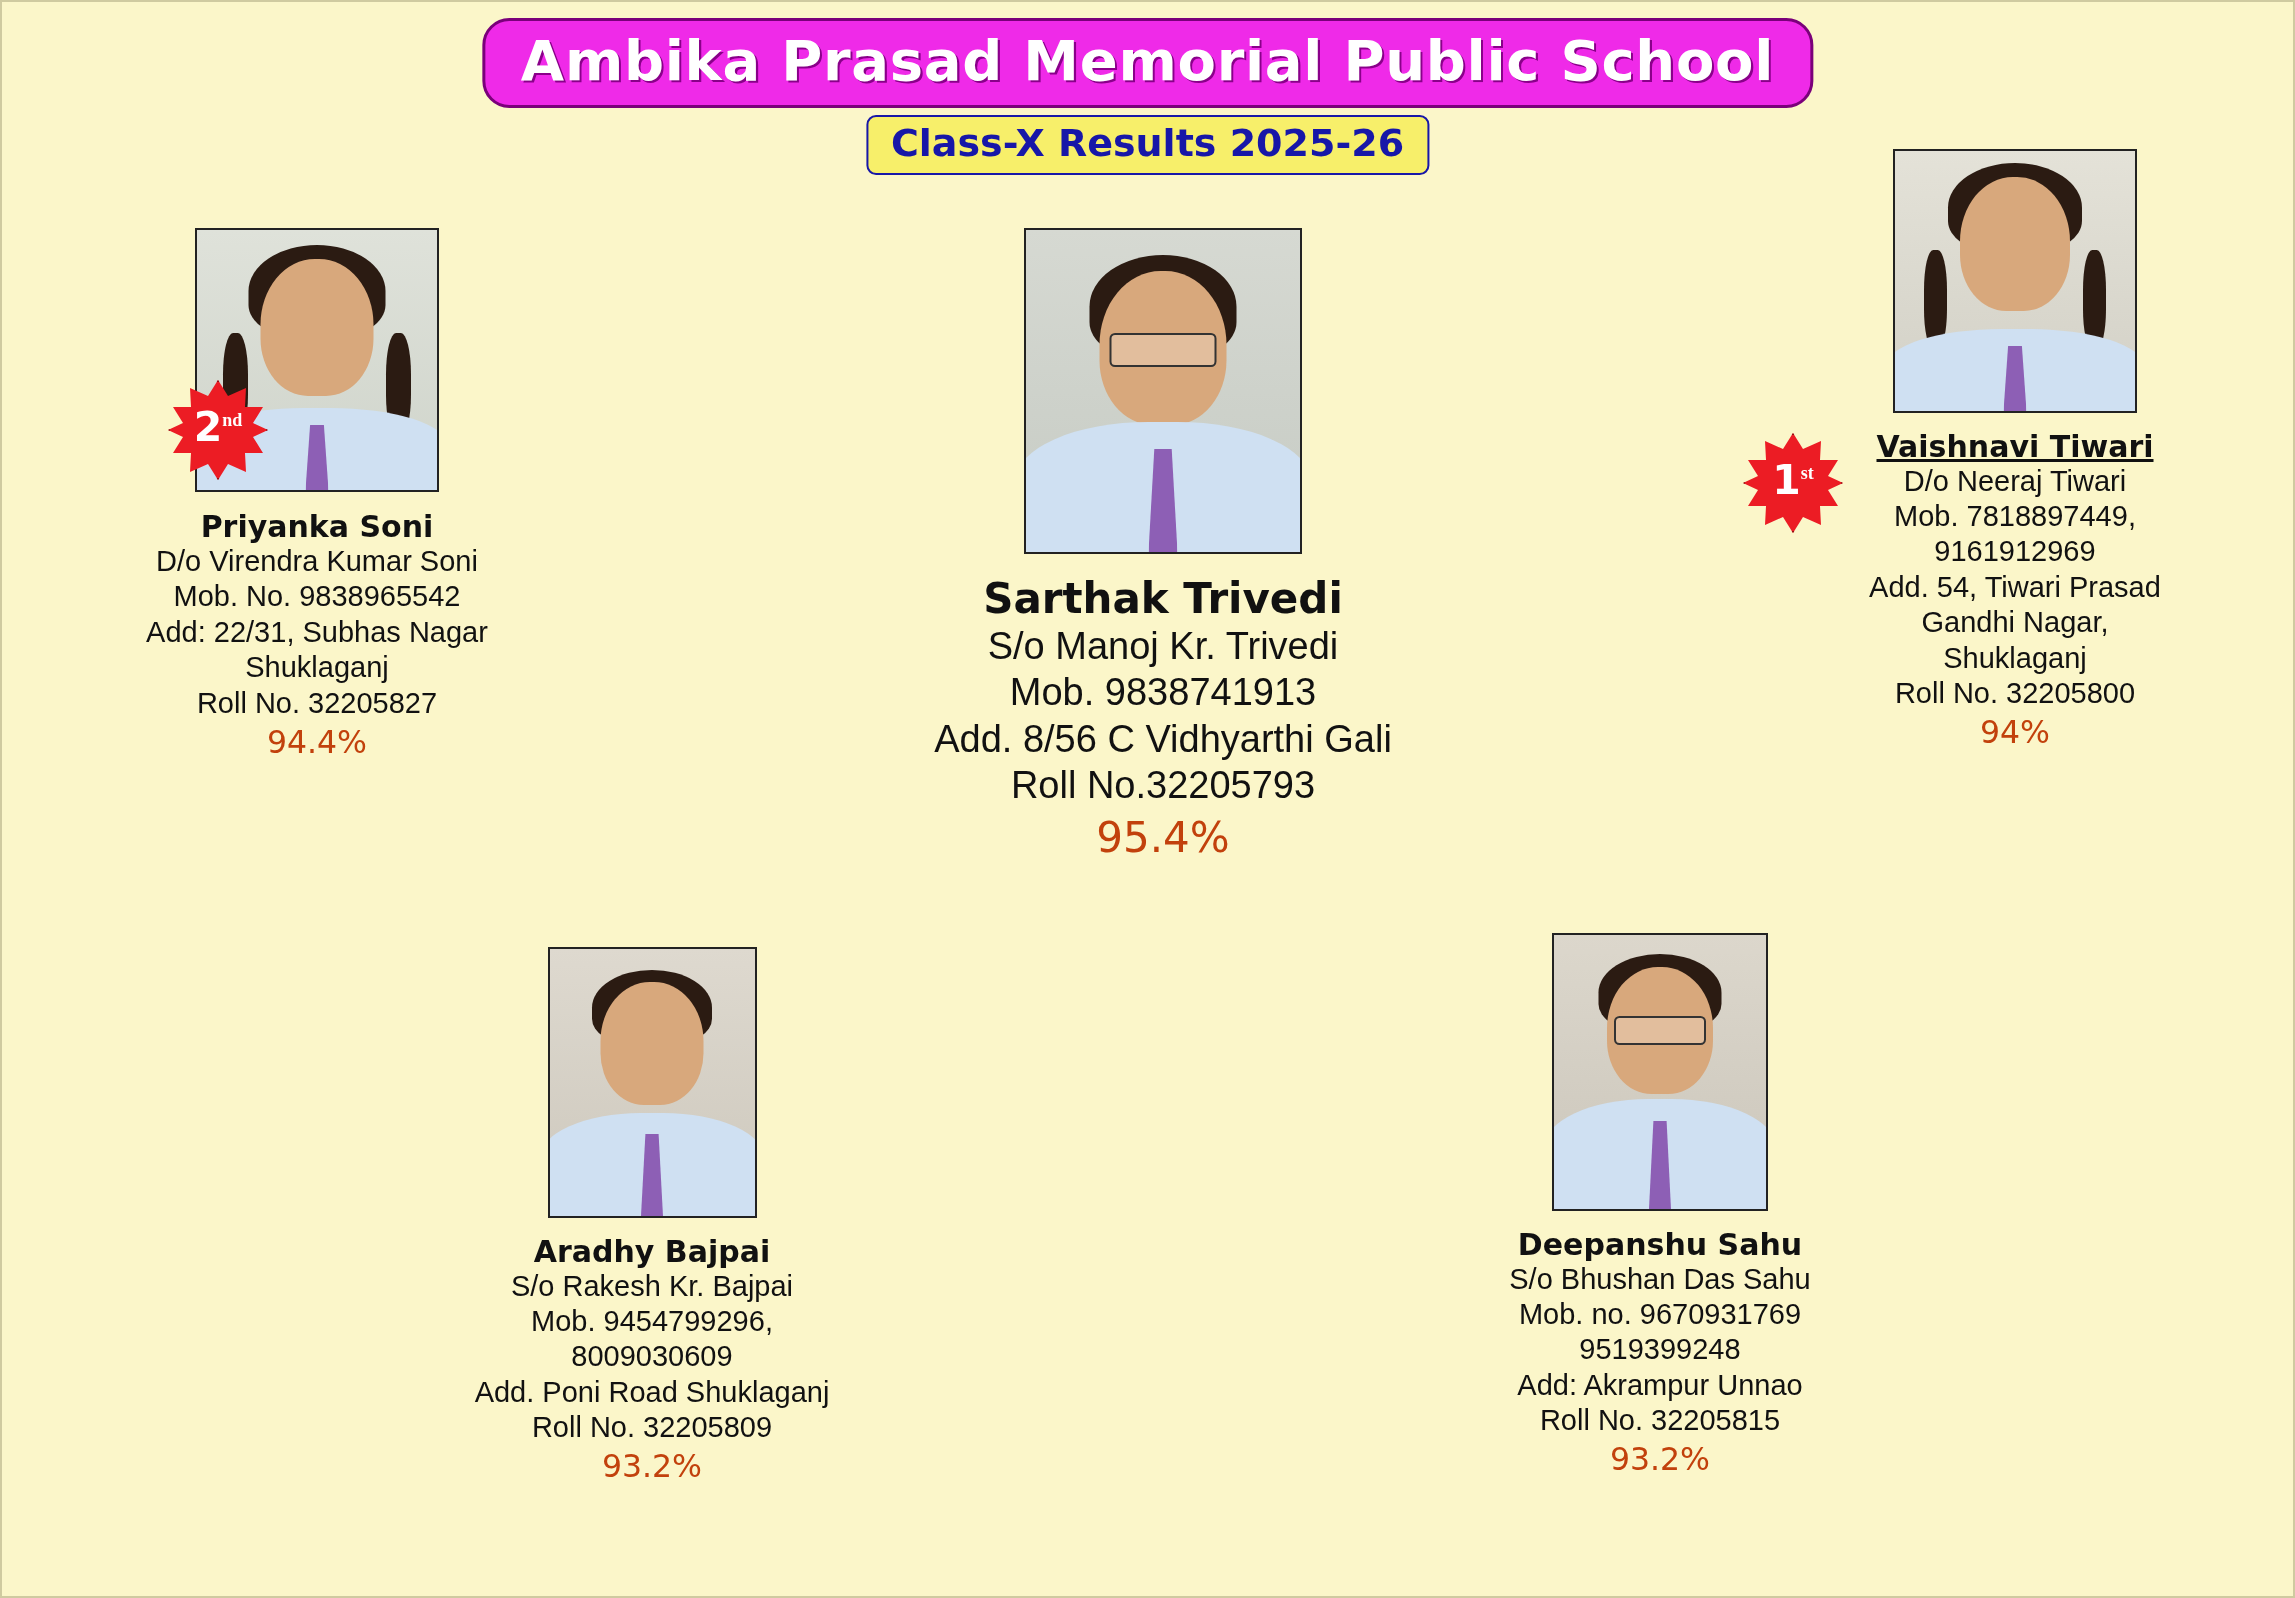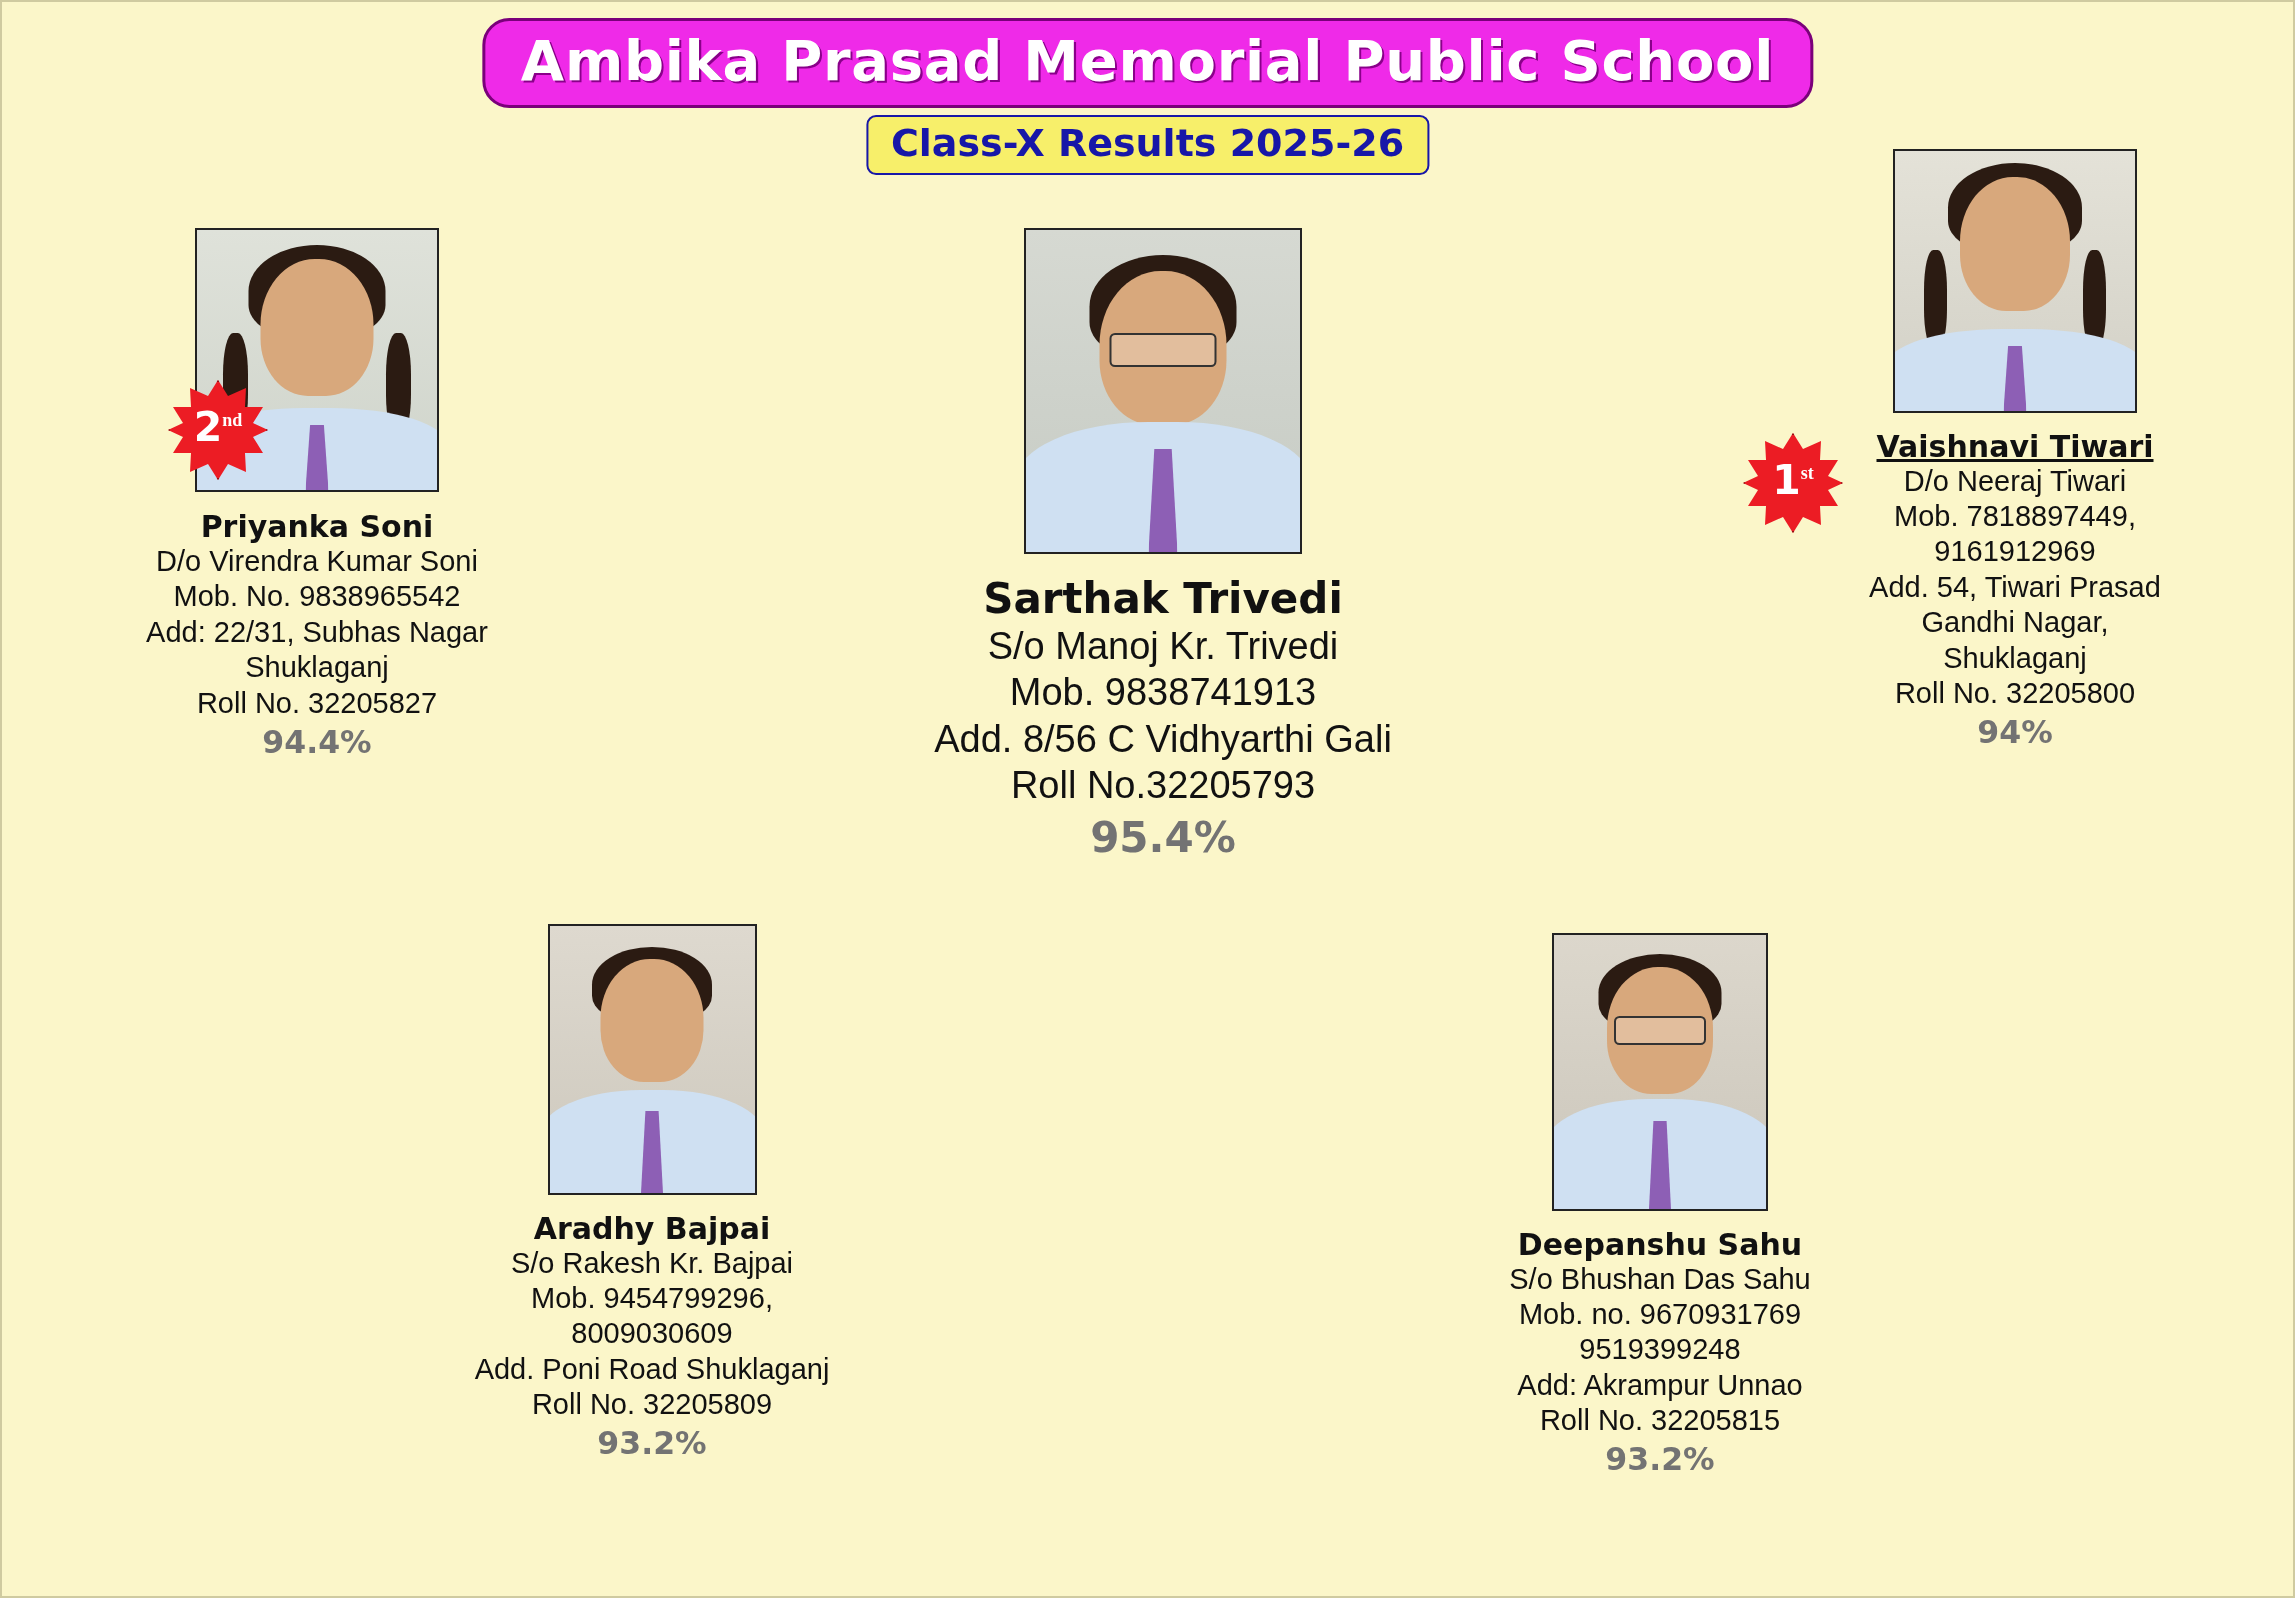--- a/index.html
+++ b/index.html
@@ -156,22 +156,22 @@
   .name {
     font-family: "DejaVu Sans", sans-serif;
     font-weight: bold;
     color: #111;
   }
   .line {
     color: #111;
   }
   .pct {
     font-family: "DejaVu Sans", sans-serif;
-    font-weight: bold;
-    color: #737373;
+    font-weight: normal;
+    color: #c2410c;
   }
 
   
   
   #s-first { left: 815px; top: 226px; width: 692px; }
   #s-first .photo { width: 274px; height: 322px; margin: 0 auto; }
   #s-first .rank { left: 926px; top: 205px; }
   #s-first .name { font-size: 42px; margin-top: 18px; }
   #s-first .line { font-size: 38px; line-height: 1.22; }
   #s-first .pct { font-size: 42px; margin-top: 4.1px; }
@@ -185,21 +185,21 @@
   #s-second .pct { font-size: 31.5px; margin-top: 2.7px; }
 
   
   #s-third { left: 1753px; top: 147px; width: 520px; }
   #s-third .photo { width: 240px; height: 260px; margin: 0 auto; }
   #s-third .name { font-size: 30px; margin-top: 13.7px; text-decoration: underline; }
   #s-third .line { font-size: 29px; line-height: 1.22; }
   #s-third .pct { font-size: 31.5px; margin-top: 2.7px; }
 
   
-  #s-fourth-a { left: 383px; top: 922px; width: 534px; }
+  #s-fourth-a { left: 383px; top: 945px; width: 534px; }
   #s-fourth-a .photo { width: 205px; height: 267px; margin: 0 auto; }
   #s-fourth-a .name { font-size: 30px; margin-top: 13.7px; }
   #s-fourth-a .line { font-size: 29px; line-height: 1.22; }
   #s-fourth-a .pct { font-size: 31.5px; margin-top: 2.7px; }
 
   
   #s-fourth-b { left: 1384px; top: 931px; width: 548px; }
   #s-fourth-b .photo { width: 212px; height: 274px; margin: 0 auto; }
   #s-fourth-b .name { font-size: 30px; margin-top: 13.7px; }
   #s-fourth-b .line { font-size: 29px; line-height: 1.22; }

